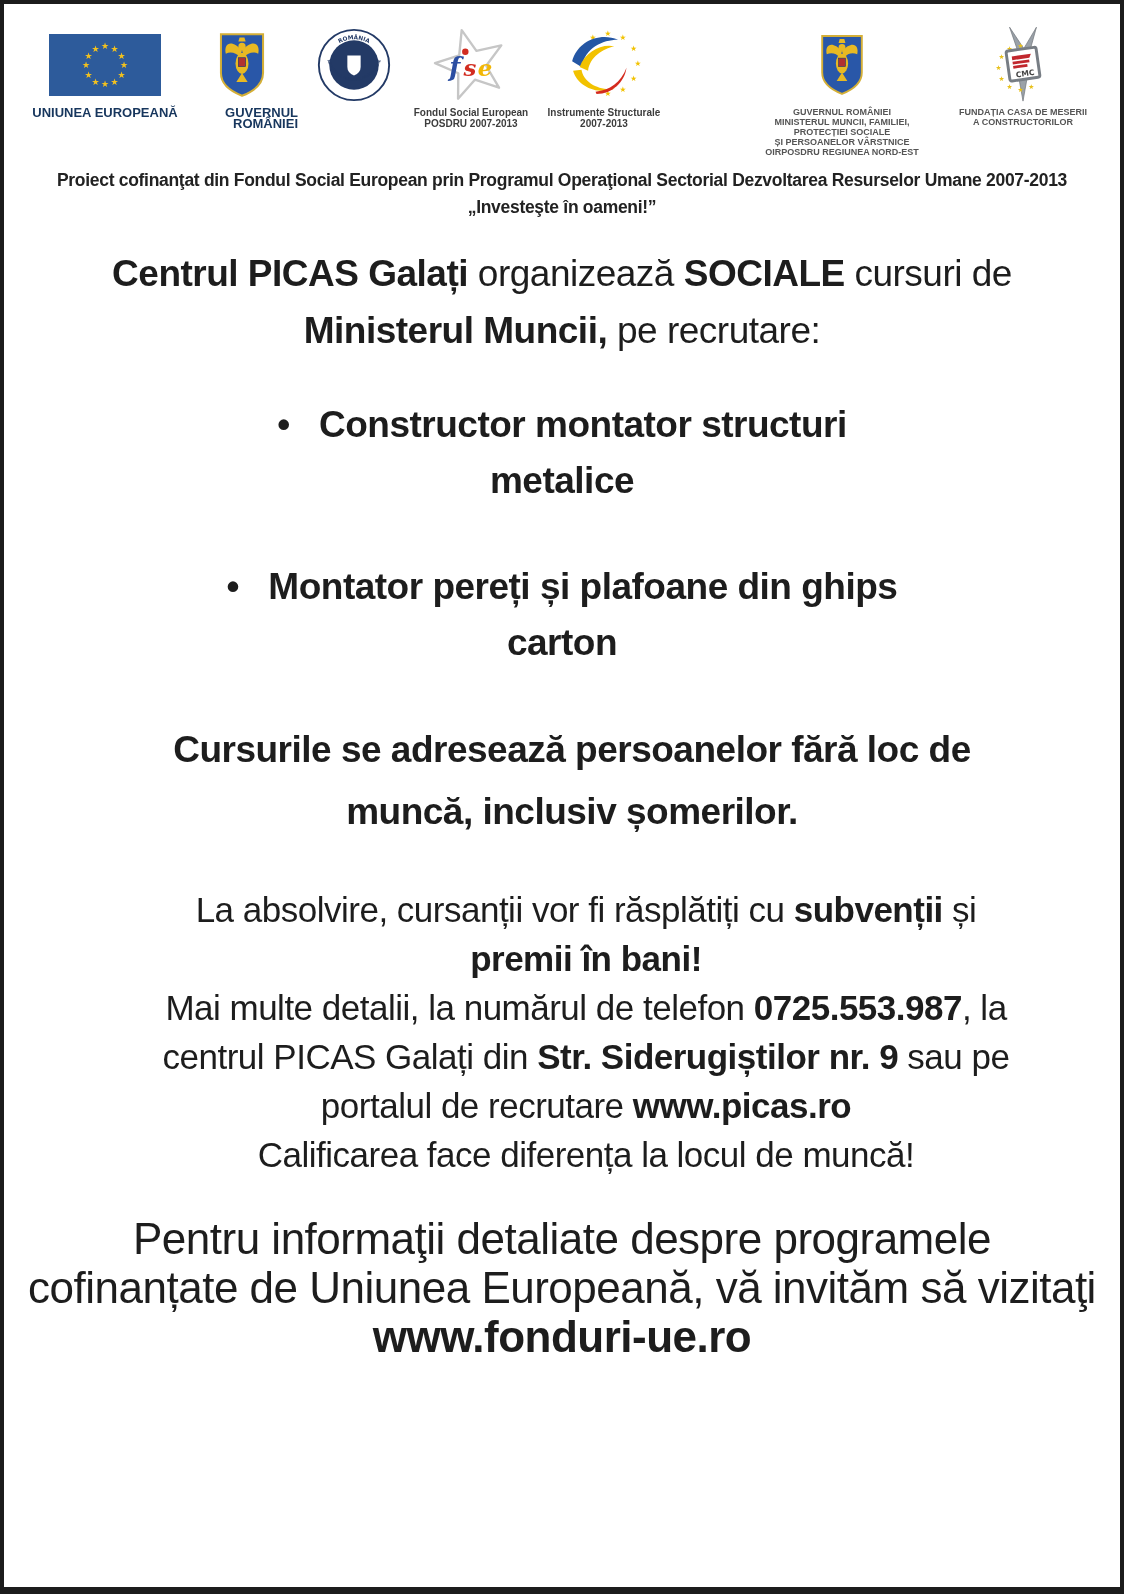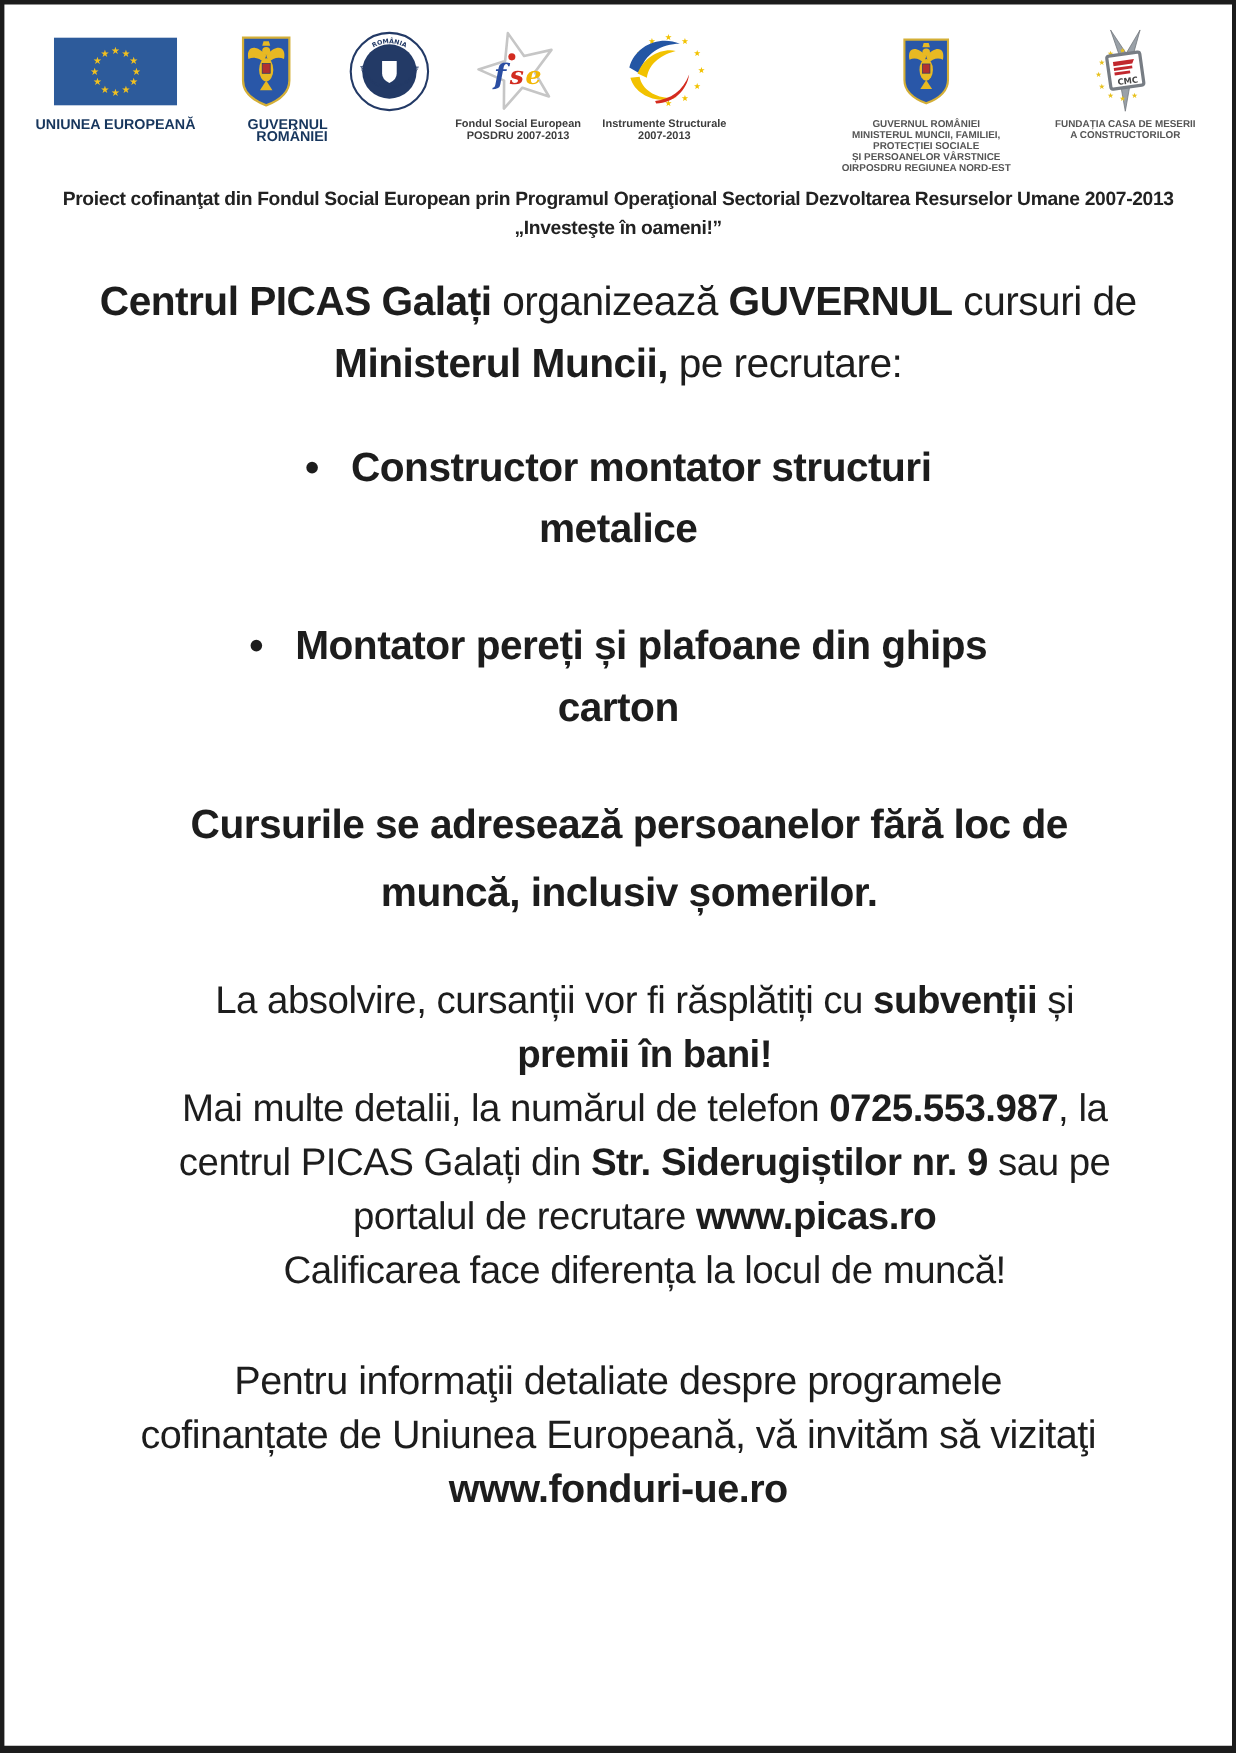--- a/index.html
+++ b/index.html
@@ -29,21 +29,21 @@
   
   .b{font-weight:bold;}
   .intro{margin-top:24px;font-size:37px;line-height:57px;letter-spacing:-0.5px;}
   .bullets{font-weight:bold;font-size:37px;letter-spacing:-0.5px;}
   .bullet-item{line-height:56px;}
   .bullet-item:nth-child(1){margin-top:38px;}
   .bullet-item:nth-child(2){margin-top:50px;}
   .bullet-item:nth-child(3){margin-top:46px;}
   .statement{margin-top:48px;font-weight:bold;font-size:37px;line-height:62px;letter-spacing:-0.5px;padding-left:20px;}
   .details{margin-top:42px;font-size:35px;line-height:49px;letter-spacing:-0.5px;padding-left:48px;}
-  .footer{margin-top:51px;font-size:36px;line-height:49px;letter-spacing:-0.5px;}
+  .footer{margin-top:35px;font-size:44px;line-height:49px;letter-spacing:-0.5px;}
 </style>
 </head>
 <body>
 
 <div class="page">
 
   <div class="logo-row">
 
     <div class="logo-cell c-eu">
       <div class="logo-gfx">
@@ -205,21 +205,21 @@
     </div>
 
   </div>
 
   <div class="header">
     <div>Proiect cofinanţat din Fondul Social European prin Programul Operaţional Sectorial Dezvoltarea Resurselor Umane 2007-2013</div>
     <div>„Investeşte în oameni!”</div>
   </div>
 
   <div class="intro">
-      <div><span class="b">Centrul PICAS Galați</span><span> organizează </span><span class="b">GUVERNUL</span><span> cursuri de</span></div>
+      <div><span class="b">Centrul PICAS Galați</span><span> organizează </span><span class="b">SOCIALE</span><span> cursuri de</span></div>
       <div><span class="b">Ministerul Muncii,</span><span> pe recrutare:</span></div>
     </div>
 
   <div class="bullets">
       <div class="bullet-item">
         <div><span>•&nbsp;&nbsp; Constructor montator structuri</span></div>
         <div><span>metalice</span></div>
       </div>
       <div class="bullet-item">
         <div><span>•&nbsp;&nbsp; Montator pereți și plafoane din ghips</span></div>

